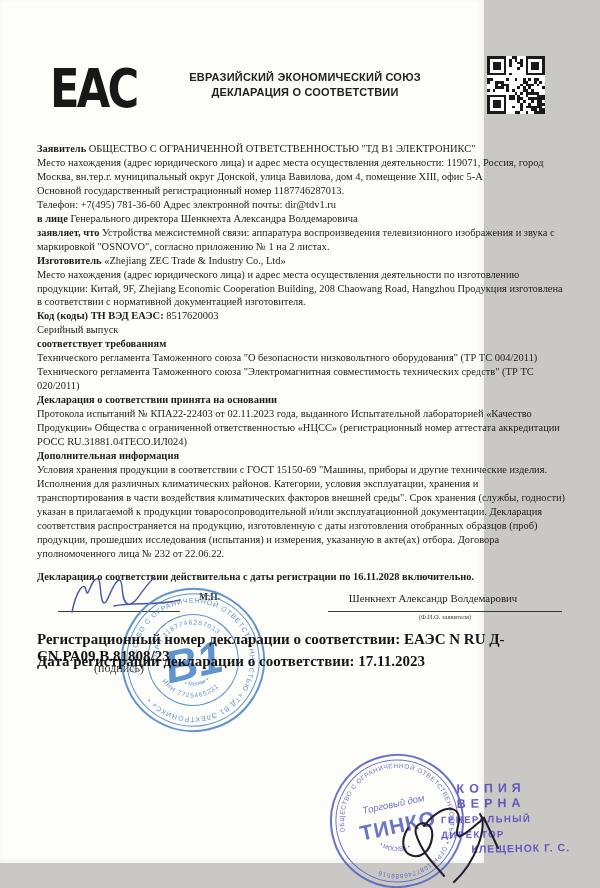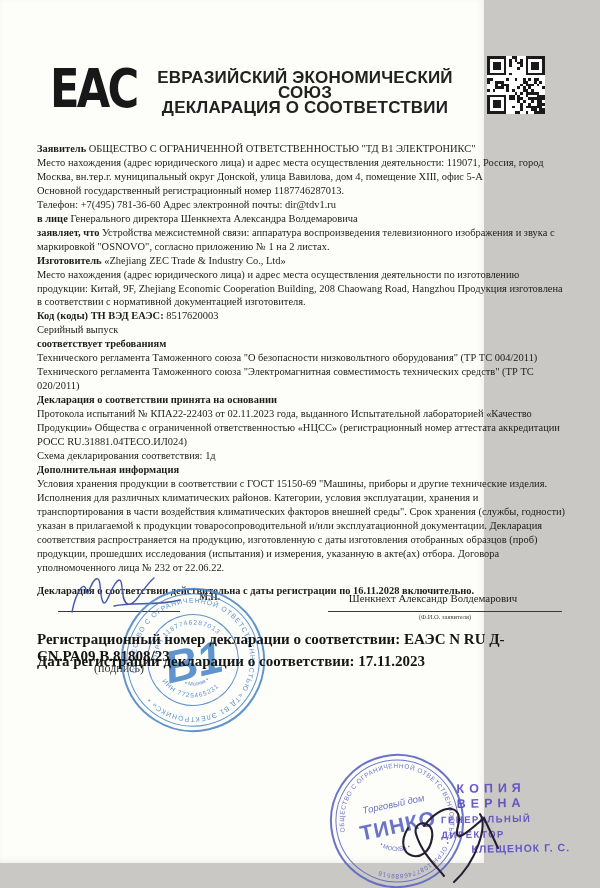--- a/index.html
+++ b/index.html
@@ -14,21 +14,21 @@
     box-shadow:inset -2px -2px 6px rgba(0,0,0,.06);
   }
   
   .eac-logo{
     position:absolute;left:50px;top:58px;width:64px;height:60px;
     font-family:"DejaVu Sans", sans-serif;font-weight:bold;font-size:47px;
     letter-spacing:-3px;color:#181818;transform:scale(.92,1.12);transform-origin:left top;
   }
   .doc-title{
     position:absolute;left:140px;top:70px;width:330px;text-align:center;
-    font-family:"Liberation Sans", sans-serif;font-weight:bold;font-size:17px;
+    font-family:"Liberation Sans", sans-serif;font-weight:bold;font-size:11px;
     line-height:15px;color:#222;letter-spacing:.2px;
   }
   .qr{position:absolute;left:487px;top:56px;width:58px;height:58px;}
   
   .doc-body{
     position:absolute;left:37px;top:142px;width:529px;
     font-size:10.45px;line-height:13.95px;color:#1d1d1d;
   }
   .doc-body p{margin:0;}
   .doc-body .lead{font-weight:bold;}
@@ -89,21 +89,20 @@
     <p><b class="lead">заявляет, что</b><span>Устройства межсистемной связи: аппаратура воспроизведения телевизионного изображения и звука с маркировкой "OSNOVO", согласно приложению № 1 на 2 листах.</span></p>
     <p><b class="lead">Изготовитель</b><span>«Zhejiang ZEC Trade &amp; Industry Co., Ltd»</span></p>
     <p><b class="lead"></b><span>Место нахождения (адрес юридического лица) и адрес места осуществления деятельности по изготовлению продукции: Китай, 9F, Zhejiang Economic Cooperation Building, 208 Chaowang Road, Hangzhou Продукция изготовлена в соответствии с нормативной документацией изготовителя.</span></p>
     <p><b class="lead">Код (коды) ТН ВЭД ЕАЭС:</b><span>8517620003</span></p>
     <p><b class="lead"></b><span>Серийный выпуск</span></p>
     <p><b class="lead">соответствует требованиям</b><span></span></p>
     <p><b class="lead"></b><span>Технического регламента Таможенного союза "О безопасности низковольтного оборудования" (ТР ТС 004/2011)</span></p>
     <p><b class="lead"></b><span>Технического регламента Таможенного союза "Электромагнитная совместимость технических средств" (ТР ТС 020/2011)</span></p>
     <p><b class="lead">Декларация о соответствии принята на основании</b><span></span></p>
     <p><b class="lead"></b><span>Протокола испытаний № КПА22-22403 от 02.11.2023 года, выданного Испытательной лабораторией «Качество Продукции» Общества с ограниченной ответственностью «НЦСС»  (регистрационный номер аттестата аккредитации РОСС RU.31881.04ТЕСО.ИЛ024)</span></p>
-    <p><b class="lead"></b><span>Схема декларирования соответствия: 1д</span></p>
     <p><b class="lead">Дополнительная информация</b><span></span></p>
     <p><b class="lead"></b><span>Условия хранения продукции в соответствии с ГОСТ 15150-69 "Машины, приборы и другие технические изделия. Исполнения для различных климатических районов. Категории, условия эксплуатации, хранения и транспортирования в части воздействия климатических факторов внешней среды". Срок хранения (службы, годности) указан в прилагаемой к продукции товаросопроводительной и/или эксплуатационной документации. Декларация соответствия распространяется на продукцию, изготовленную с даты изготовления отобранных образцов (проб) продукции, прошедших исследования (испытания) и измерения, указанную в акте(ах) отбора. Договора уполномоченного лица № 232 от 22.06.22.</span></p>
     <p class="validity"><b class="lead">Декларация о соответствии действительна с даты регистрации по 16.11.2028 включительно.</b><span></span></p>
   </div>
 
   <div class="hline sig-line-left"></div>
   <div class="podpis-label">(подпись)</div>
   <div class="mp-label">М.П.</div>
   <div class="declarant-name">Шенкнехт Александр Волдемарович</div>
   <div class="hline sig-line-right"></div>

